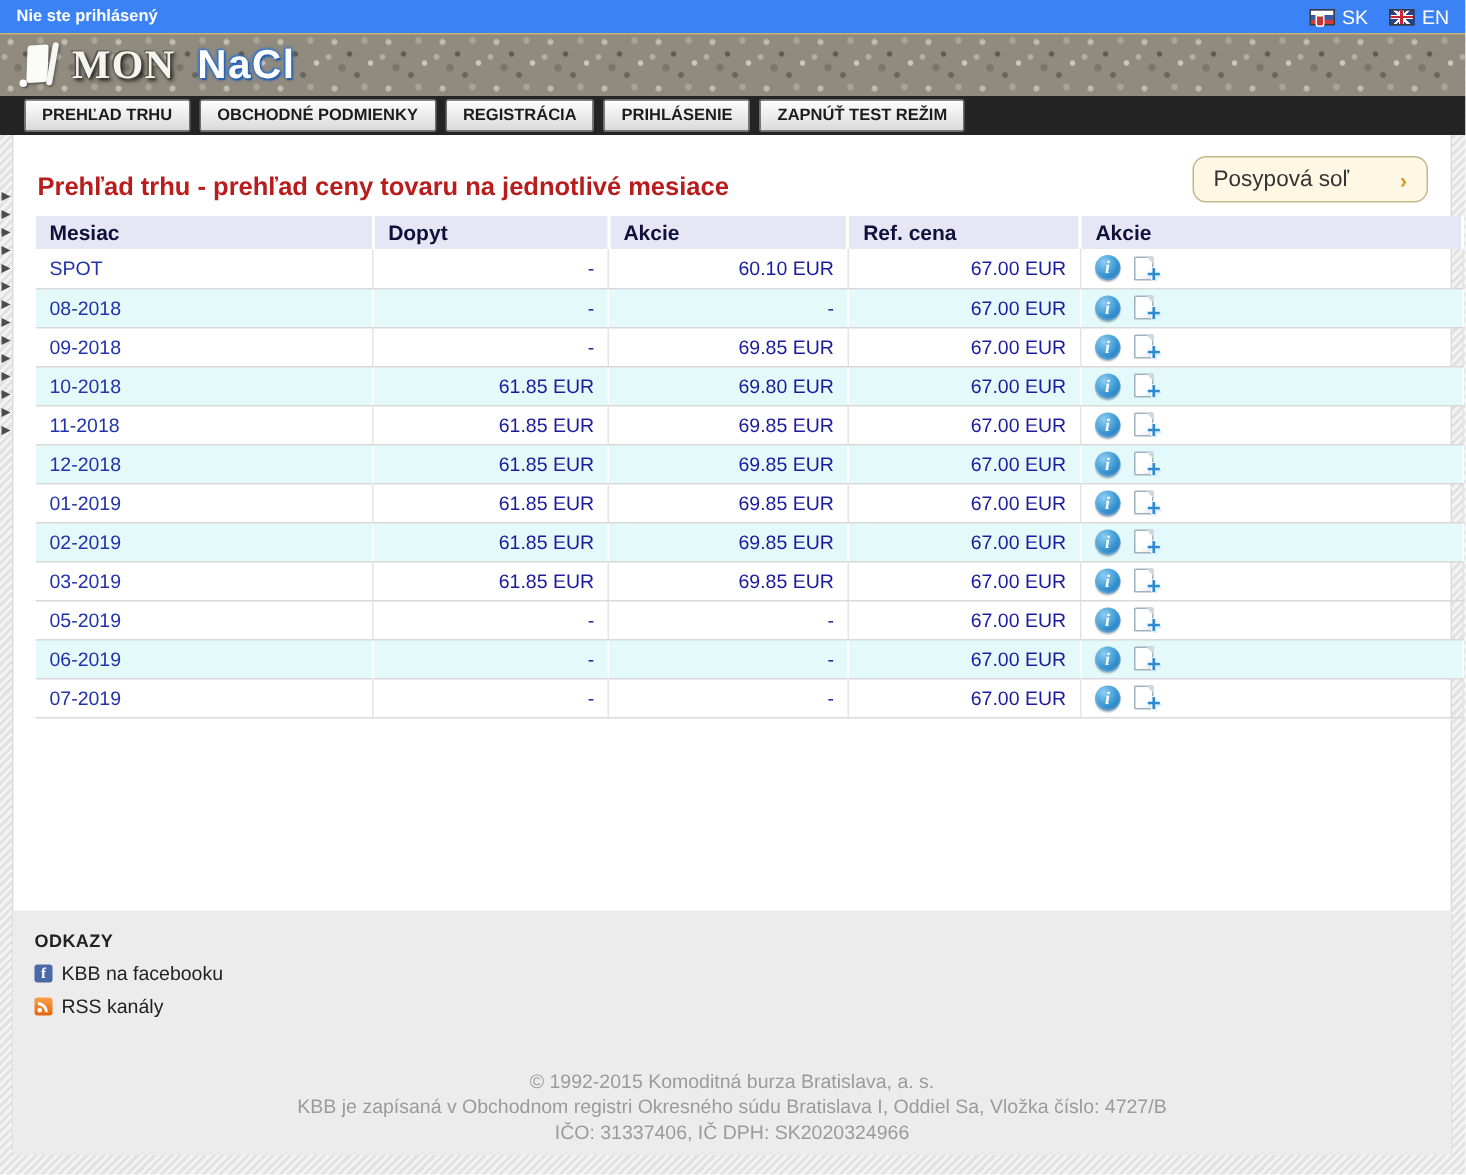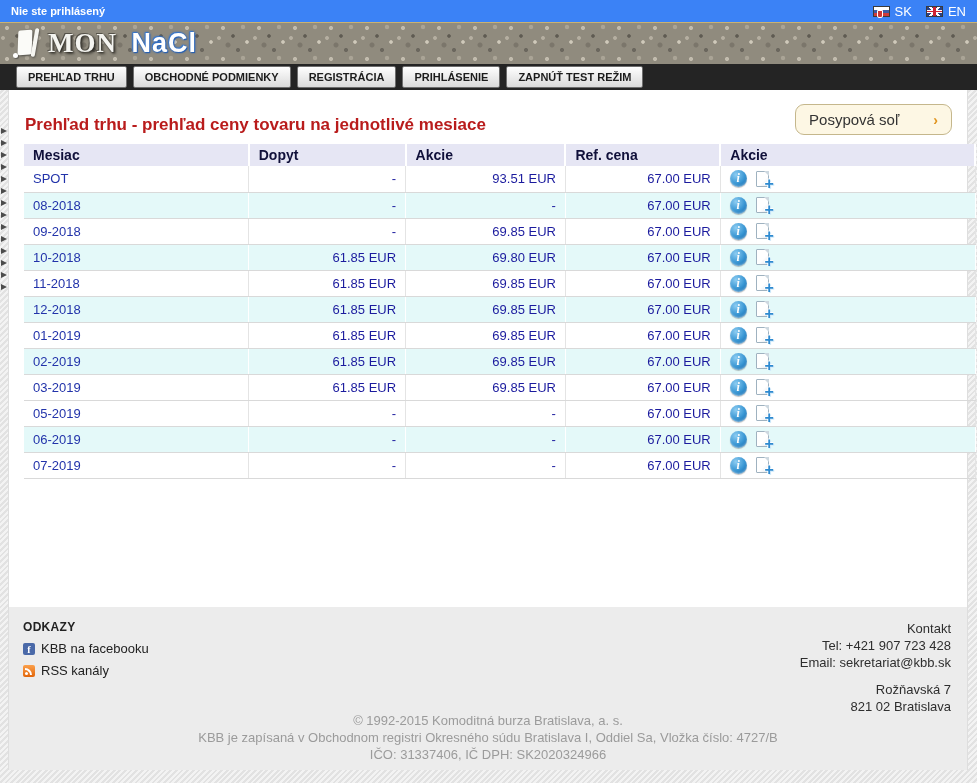--- a/index.html
+++ b/index.html
@@ -226,21 +226,21 @@
           <th>Dopyt</th>
           <th>Akcie</th>
           <th>Ref. cena</th>
           <th class="h-akcie">Akcie</th>
         </tr>
       </thead>
       <tbody>
   <tr>
     <td class="c-month">SPOT</td>
     <td class="c-num c-dopyt">-</td>
-    <td class="c-num c-ponuka">93.51 EUR</td>
+    <td class="c-num c-ponuka">60.10 EUR</td>
     <td class="c-num c-ref">67.00 EUR</td>
     <td class="c-akcie">
       <span class="actions">
         <span class="icon-info"></span>
         <span class="icon-adddoc"></span>
       </span>
     </td>
   </tr>
 
   <tr class="alt">
@@ -395,27 +395,19 @@
       <div class="footer-heading">ODKAZY</div>
       <div class="footer-link">
         <span class="icon-fb"></span>
         <span>KBB na facebooku</span>
       </div>
       <div class="footer-link">
         <span class="icon-rss"></span>
         <span>RSS kanály</span>
       </div>
     </div>
-    <div class="footer-contact">
-      <div>Kontakt</div>
-      <div>Tel: +421 907 723 428</div>
-      <div>Email: sekretariat@kbb.sk</div>
-      <div class="gap"></div>
-      <div>Rožňavská 7</div>
-      <div>821 02 Bratislava</div>
-    </div>
     <div class="copyright">
       <div>© 1992-2015 Komoditná burza Bratislava, a. s.</div>
       <div>KBB je zapísaná v Obchodnom registri Okresného súdu Bratislava I, Oddiel Sa, Vložka číslo: 4727/B</div>
       <div>IČO: 31337406, IČ DPH: SK2020324966</div>
     </div>
   </div>
 </div>
 
 </body></html>

